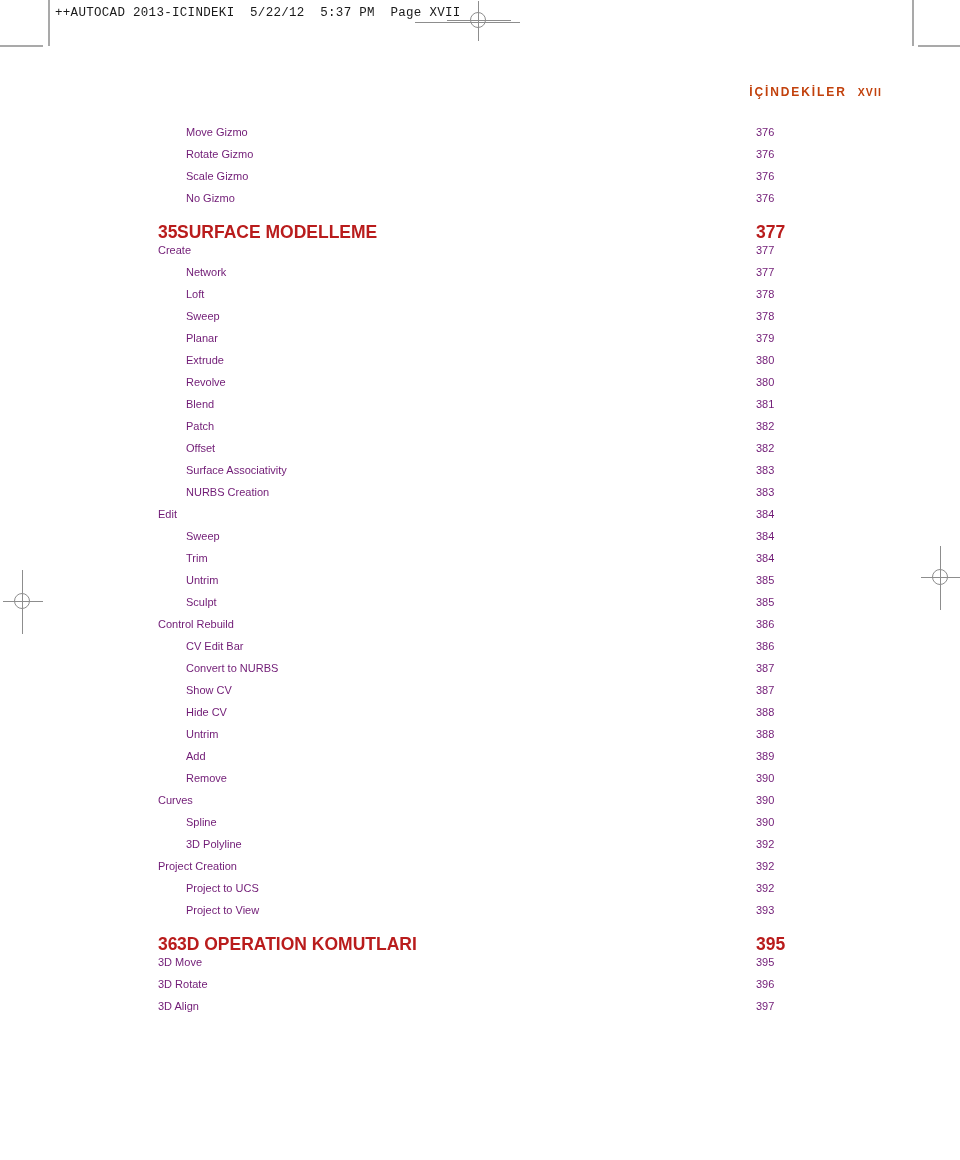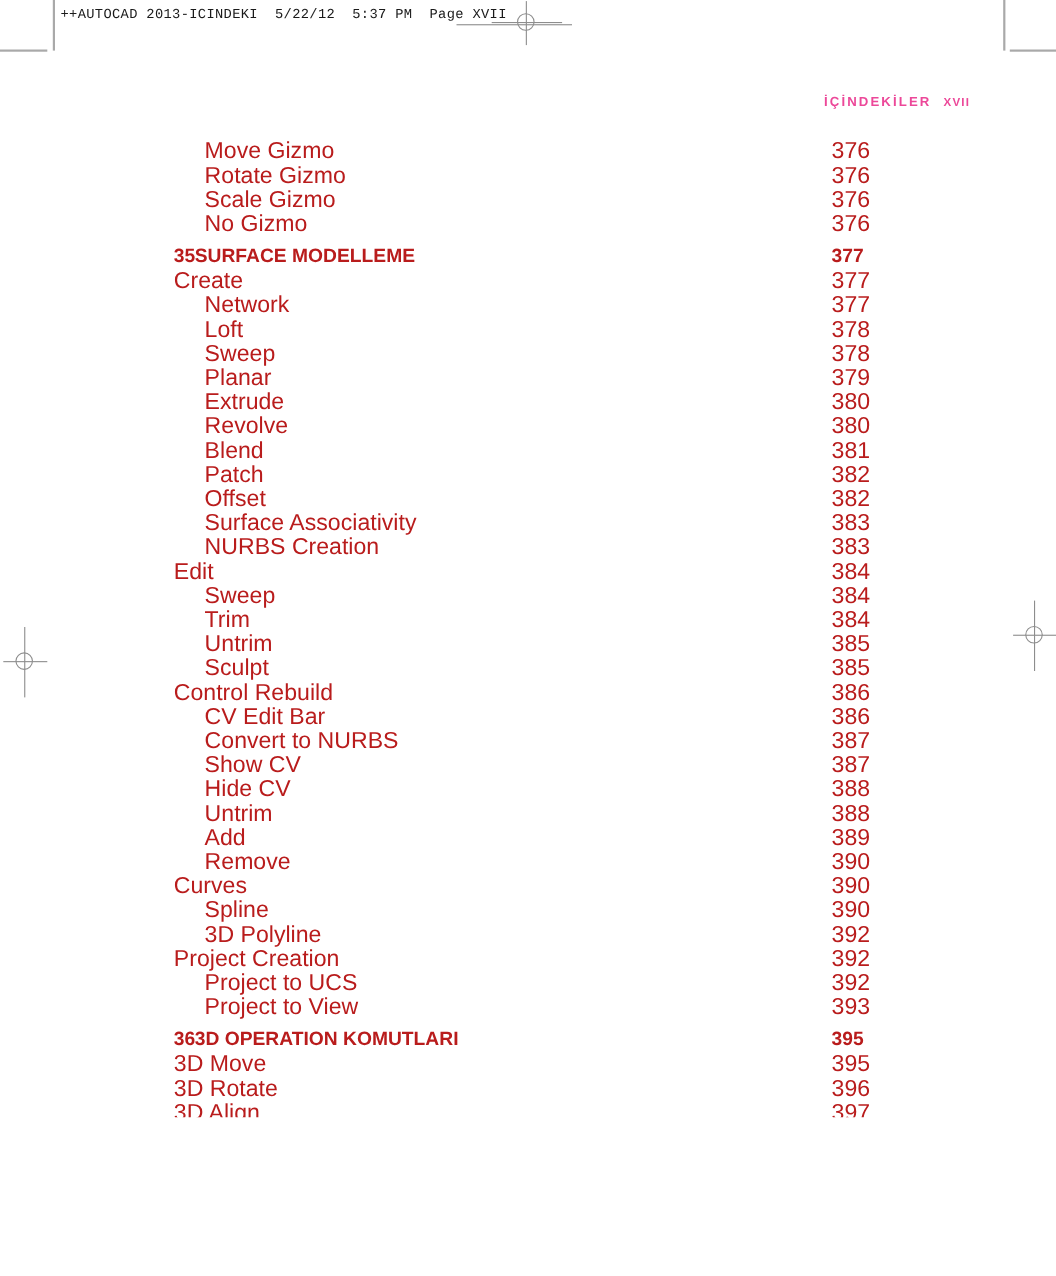--- a/index.html
+++ b/index.html
@@ -77,23 +77,23 @@
     height: 1px;
     background: #8d8d8d;
   }
 
   
   .running-head {
     position: absolute;
     right: 78px;
     top: 85px;
     display: flex;
-    align-items: flex-end;
+    align-items: center;
     gap: 11px;
-    color: #ec4899;
+    color: #c2410c;
   }
   .running-head .rh-title {
     font-size: 12px;
     font-weight: bold;
     letter-spacing: 1.9px;
   }
   .running-head .rh-folio {
     font-size: 10.5px;
     font-weight: bold;
     letter-spacing: 1.1px;
@@ -103,22 +103,22 @@
   .toc {
     position: absolute;
     left: 158px;
     top: 126px;
     width: 638px;
   }
   .toc-row {
     display: flex;
     align-items: baseline;
     height: 22px;
-    color: #b91c1c;
-    font-size: 21px;
+    color: #701a75;
+    font-size: 11px;
   }
   .toc-row .entry {
     flex: 1 1 auto;
     white-space: nowrap;
     overflow: hidden;
   }
   .toc-row .page-no {
     flex: 0 0 auto;
     text-align: left;
     min-width: 40px;

